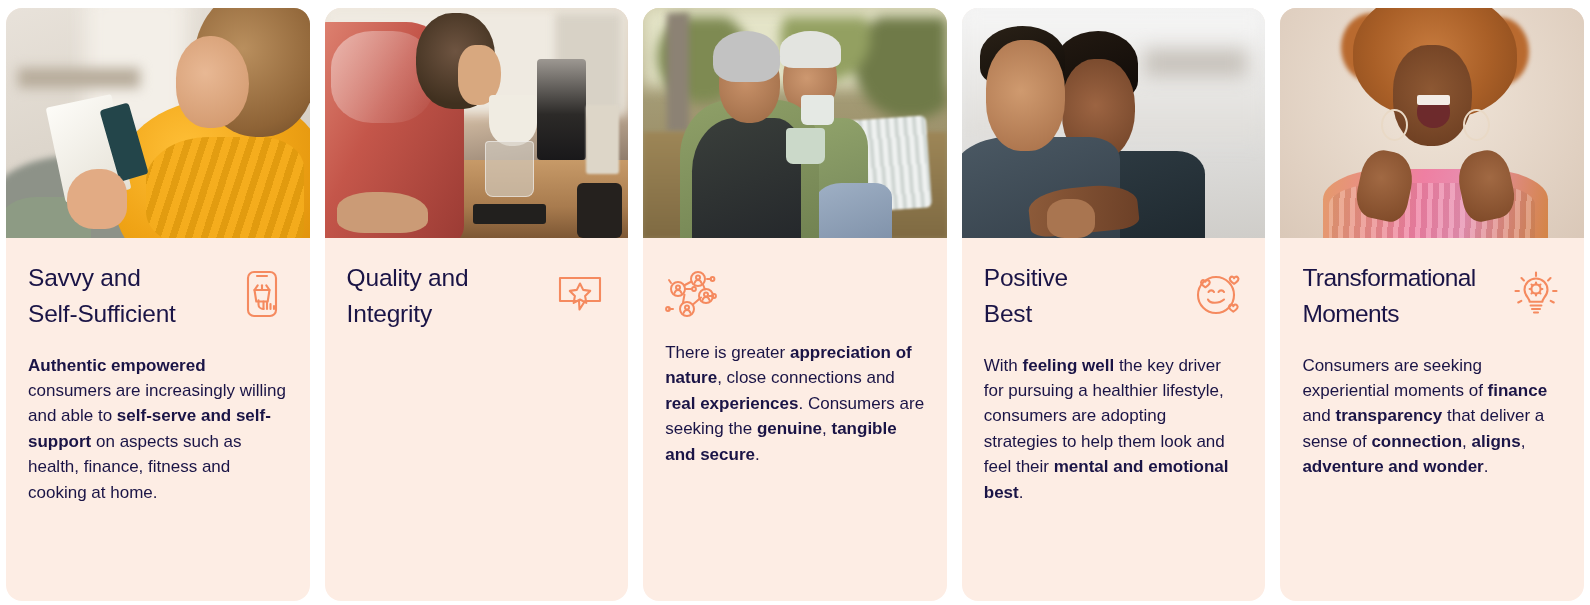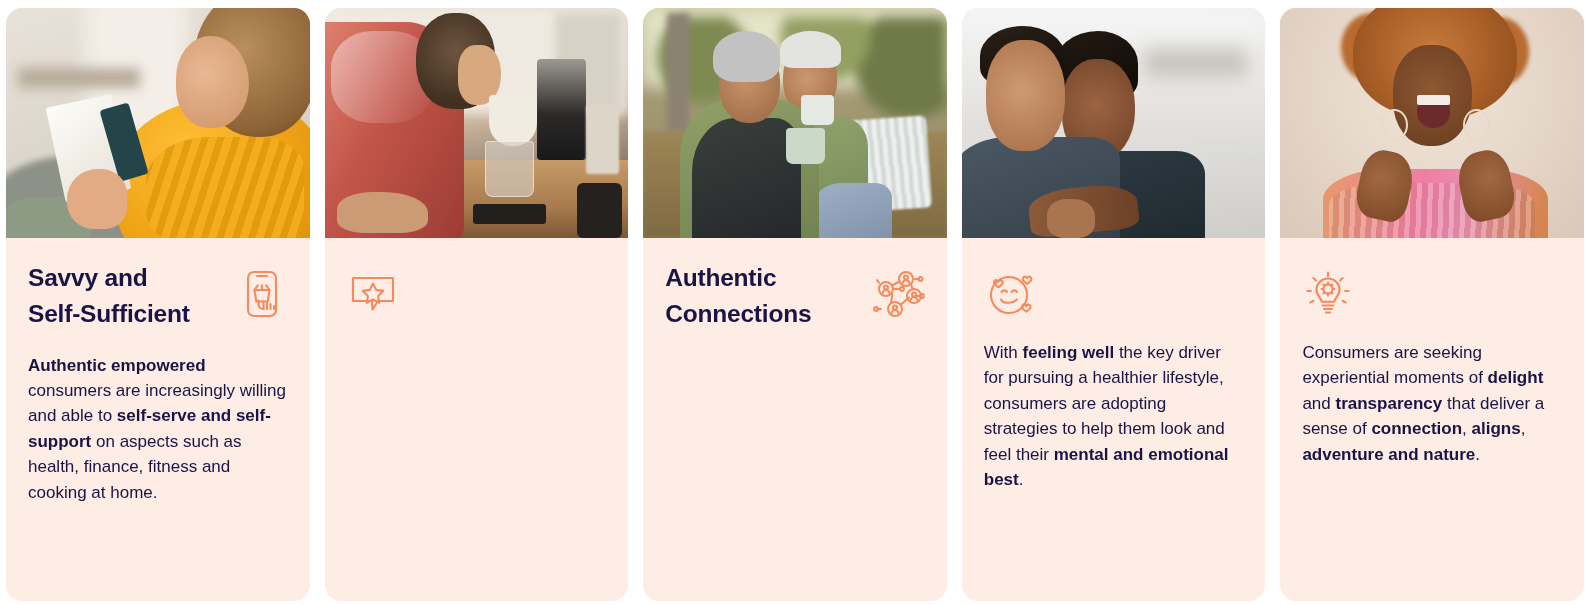--- a/index.html
+++ b/index.html
@@ -197,21 +197,21 @@
     display: flex;
     align-items: flex-start;
     justify-content: space-between;
     gap: 6px;
     margin-bottom: 20px;
   }
 
   .title {
     color: #1A1446;
     font-size: 24.5px;
-    font-weight: bold;
+    font-weight: normal;
     line-height: 1.48;
     letter-spacing: -0.2px;
     white-space: pre-line;
   }
 
   .icon-wrap {
     flex: 0 0 auto;
     width: 52px;
     height: 52px;
     margin-top: 8px;
@@ -285,20 +285,22 @@
         <div class="head"></div>
           <div class="faceb"></div>
         <div class="dripper"></div>
           <div class="carafe"></div>
           <div class="scale"></div>
         <div class="armb"></div>
       </div>
     </div>
     <div class="body">
       <div class="head-row">
+        <div class="title">Quality and
+Integrity</div>
         <div class="icon-wrap">
           <svg viewBox="0 0 52 52" fill="none" stroke="#F58A5F" stroke-width="2.1" stroke-linecap="round" stroke-linejoin="round">
             <path d="M6 10h40v23H31l-5.5 8.5L25 33H6z"></path>
             <path d="M26 15.5l3.2 6.4 7 1-5.1 5 1.2 7-6.3-3.4-6.3 3.4 1.2-7-5.1-5 7-1z"></path>
           </svg>
         </div>
       </div>
     </div>
   </div>
 
@@ -317,22 +319,20 @@
         <div class="w1body"></div>
           <div class="vest"></div>
         <div class="w1head"></div>
           <div class="w1hair"></div>
         <div class="mug2"></div>
           <div class="mug1"></div>
       </div>
     </div>
     <div class="body">
       <div class="head-row">
-        <div class="title">Authentic
-Connections</div>
         <div class="icon-wrap">
           <svg viewBox="0 0 52 52" fill="none" stroke="#F58A5F" stroke-width="2" stroke-linecap="round" stroke-linejoin="round">
             <circle cx="13" cy="21" r="7"></circle>
             <circle cx="33" cy="11" r="7"></circle>
             <circle cx="41" cy="28" r="7"></circle>
             <circle cx="22" cy="41" r="7"></circle>
             <circle cx="13" cy="19.5" r="2"></circle>
               <path d="M9.6 25c.6-2 1.8-3 3.4-3s2.8 1 3.4 3"></path>
             <circle cx="33" cy="9.5" r="2"></circle>
               <path d="M29.6 15c.6-2 1.8-3 3.4-3s2.8 1 3.4 3"></path>
@@ -343,40 +343,43 @@
             <path d="M19 17.5l7.5-4M38 16.5l2 5M36 29.5l-7.5 6.5M19.5 26.5l-1.5 8"></path>
             <path d="M42 11h4M44 28h4M8 41h-4M6 15l-2-3"></path>
             <circle cx="47.5" cy="11" r="1.9"></circle>
               <circle cx="49" cy="28" r="1.9"></circle>
             <circle cx="3" cy="41" r="1.9"></circle>
               <circle cx="29" cy="21" r="1.9"></circle>
             <path d="M26.5 21h-6"></path>
           </svg>
         </div>
       </div>
+      <div class="desc">There is greater <b>appreciation of nature</b>, close connections and <b>real experiences</b>. Consumers are seeking the <b>genuine</b>, <b>tangible and secure</b>.</div>
     </div>
   </div>
 
   <div class="card">
     <div class="photo ph4">
       <div class="scene">
         <div class="bgblur"></div>
           <div class="bgstreak"></div>
         <div class="wtop"></div>
           <div class="whair"></div>
           <div class="whead"></div>
         <div class="mshirt"></div>
           <div class="mhair"></div>
           <div class="mhead"></div>
         <div class="arm"></div>
           <div class="hand4"></div>
       </div>
     </div>
     <div class="body">
       <div class="head-row">
+        <div class="title">Positive
+Best</div>
         <div class="icon-wrap">
           <svg viewBox="0 0 52 52" fill="none" stroke="#F58A5F" stroke-width="2.1" stroke-linecap="round" stroke-linejoin="round">
             <circle cx="25" cy="27" r="18"></circle>
             <path d="M17.5 24c1.2-2.2 4.3-2.2 5.5 0"></path>
             <path d="M27.5 24c1.2-2.2 4.3-2.2 5.5 0"></path>
             <path d="M17 31.5c2 4.4 11 4.4 16 0"></path>
             <path d="M10.5 13.2c1.3-1.6 3.5-1.3 3.9.6.4-1.9 2.6-2.2 3.9-.6 1.2 1.5.1 3.7-3.9 6.1-4-2.4-5.1-4.6-3.9-6.1z"></path>
             <path d="M39.2 9.7c1.3-1.6 3.5-1.3 3.9.6.4-1.9 2.6-2.2 3.9-.6 1.2 1.5.1 3.7-3.9 6.1-4-2.4-5.1-4.6-3.9-6.1z"></path>
             <path d="M38.4 37.6c1.3-1.6 3.5-1.3 3.9.6.4-1.9 2.6-2.2 3.9-.6 1.2 1.5.1 3.7-3.9 6.1-4-2.4-5.1-4.6-3.9-6.1z"></path>
           </svg>
@@ -399,27 +402,29 @@
         <div class="mouth"></div>
           <div class="teeth"></div>
         <div class="sweater5"></div>
           <div class="ribs5"></div>
         <div class="handL"></div>
           <div class="handR"></div>
       </div>
     </div>
     <div class="body">
       <div class="head-row">
+        <div class="title">Transformational
+Moments</div>
         <div class="icon-wrap">
           <svg viewBox="0 0 52 52" fill="none" stroke="#F58A5F" stroke-width="2.1" stroke-linecap="round" stroke-linejoin="round">
             <path d="M26 10.5c-6.4 0-11.5 5-11.5 11.2 0 4.2 2.2 6.7 3.7 8.6 1 1.3 1.4 2.2 1.4 3.4h12.8c0-1.2.4-2.1 1.4-3.4 1.5-1.9 3.7-4.4 3.7-8.6 0-6.2-5.1-11.2-11.5-11.2z"></path>
             <path d="M20.6 37.5h10.8M22 41h8M24 44.5h4"></path>
             <circle cx="26" cy="21" r="4.6"></circle>
             <path d="M26 14.6v1.6M26 25.8v1.6M19.6 21h1.6M30.8 21h1.6M21.5 16.5l1.1 1.1M29.4 24.4l1.1 1.1M30.5 16.5l-1.1 1.1M22.6 24.4l-1.1 1.1"></path>
             <path d="M26 4.5v3.5M11.5 10l2.4 2.4M40.5 10l-2.4 2.4M5.5 23h3.4M43.1 23h3.4M8.3 34.5l3-1.6M43.7 34.5l-3-1.6"></path>
           </svg>
         </div>
       </div>
-      <div class="desc">Consumers are seeking experiential moments of <b>delight</b> and <b>transparency</b> that deliver a sense of <b>connection</b>, <b>aligns</b>, <b>adventure and nature</b>.</div>
+      <div class="desc">Consumers are seeking experiential moments of <b>finance</b> and <b>transparency</b> that deliver a sense of <b>connection</b>, <b>aligns</b>, <b>adventure and wonder</b>.</div>
     </div>
   </div>
 
 </div>
 
 </body></html>

